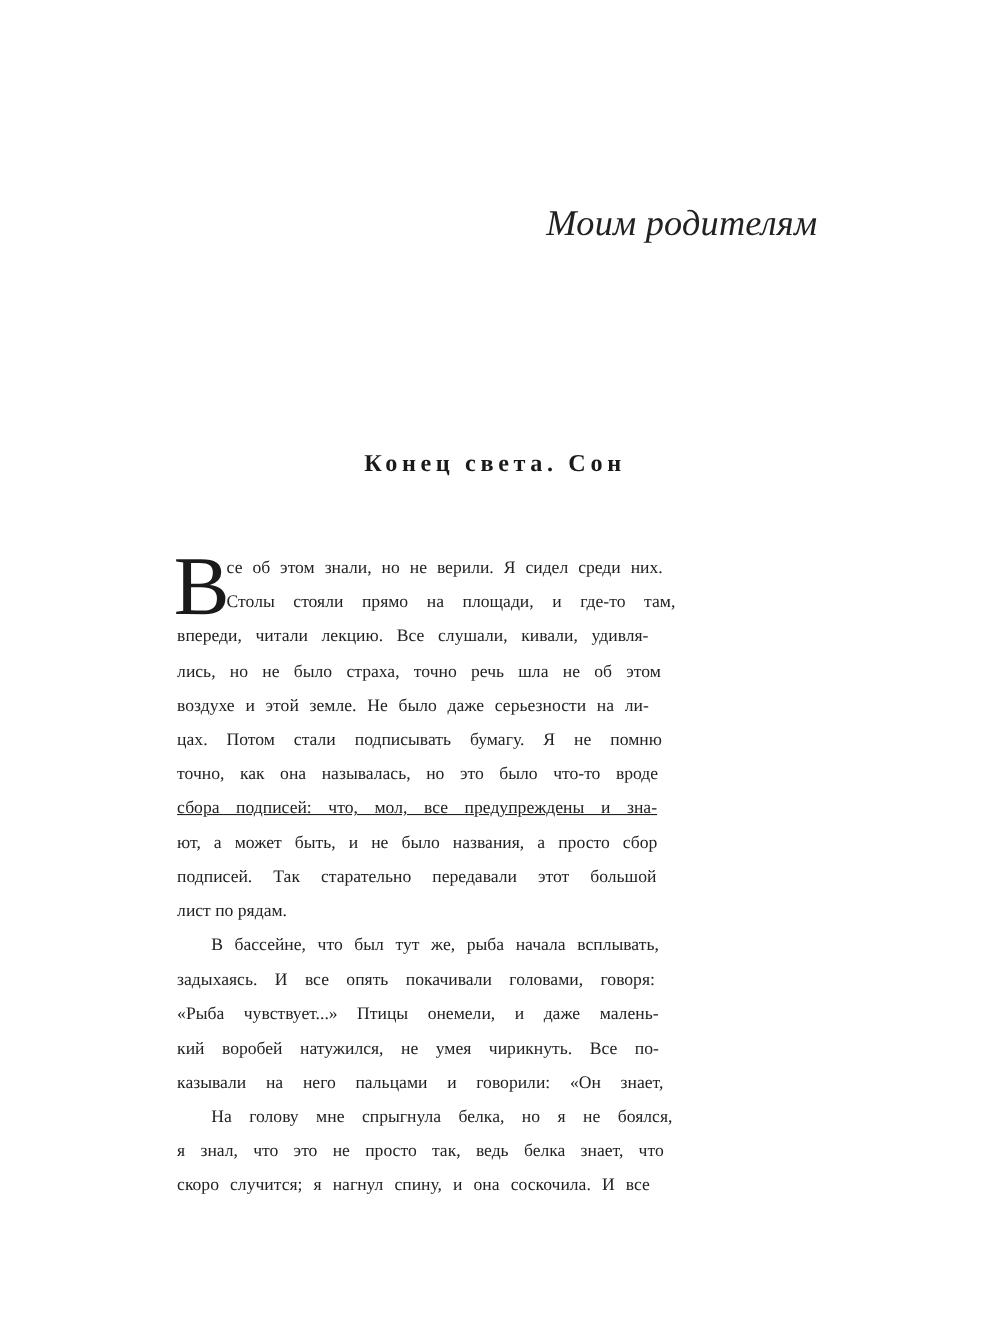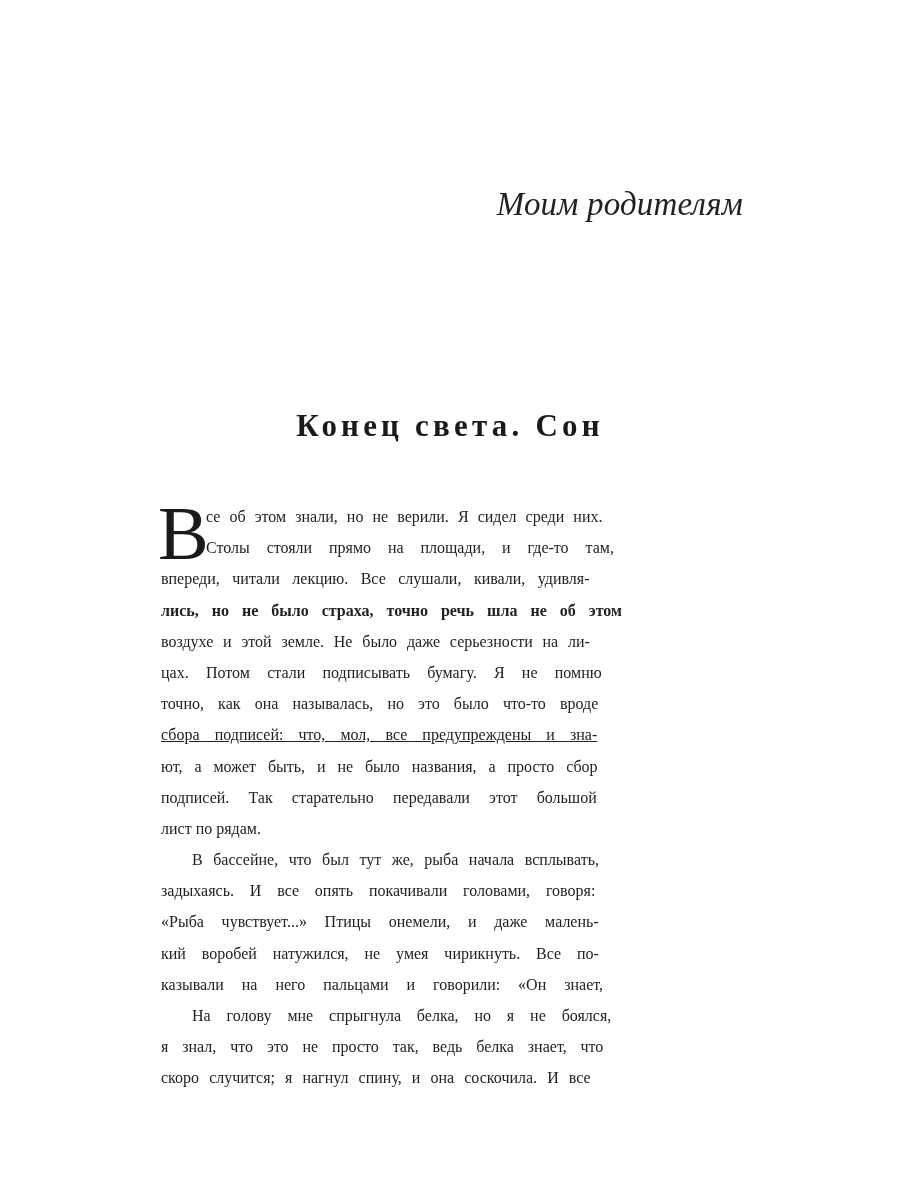--- a/index.html
+++ b/index.html
@@ -24,21 +24,21 @@
       color: #222;
       letter-spacing: 0.2px;
     }
     .chapter-title {
       position: absolute;
       top: 408px;
       left: 0;
       width: 900px;
       text-align: center;
       font-weight: bold;
-      font-size: 31px;
+      font-size: 22px;
       letter-spacing: 4.2px;
       color: #1a1a1a;
     }
     .body-text {
       position: absolute;
       top: 501px;
       left: 161px;
       width: 582px;
     }
     .line {
@@ -79,21 +79,21 @@
 
   <div class="chapter-title">Конец света. Сон</div>
 
   <div class="body-text">
     <span class="dropcap">В</span>
 
     <div>
       <span class="line dc" style="word-spacing: 5.04844px; text-align: left; text-align-last: left;">се об этом знали, но не верили. Я сидел среди них.</span>
       <span class="line dc" style="word-spacing: 12.8839px; text-align: left; text-align-last: left;">Столы стояли прямо на площади, и где-то там,</span>
       <span class="line" style="word-spacing: 8.45573px; text-align: left; text-align-last: left;">впереди, читали лекцию. Все слушали, кивали, удивля-</span>
-      <span class="line" style="word-spacing: 8.97656px; text-align: left; text-align-last: left; font-weight: bold;">лись, но не было страха, точно речь шла не об этом</span>
+      <span class="line" style="word-spacing: 8.97656px; text-align: left; text-align-last: left;">лись, но не было страха, точно речь шла не об этом</span>
       <span class="line" style="word-spacing: 5.77257px; text-align: left; text-align-last: left;">воздухе и этой земле. Не было даже серьезности на ли-</span>
       <span class="line" style="word-spacing: 13.2589px; text-align: right; text-align-last: left;">цах. Потом стали подписывать бумагу. Я не помню</span>
       <span class="line" style="word-spacing: 10.1348px; text-align: left; text-align-last: left;">точно, как она называлась, но это было что-то вроде</span>
       <span class="line" style="word-spacing: 11.0938px; text-align: left; text-align-last: left; text-decoration: underline;">сбора подписей: что, мол, все предупреждены и зна-</span>
       <span class="line" style="word-spacing: 7.87344px; text-align: left; text-align-last: left;">ют, а может быть, и не было названия, а просто сбор</span>
       <span class="line" style="word-spacing: 15.1344px; text-align: left; text-align-last: left;">подписей. Так старательно передавали этот большой</span>
       <span class="line last">лист по рядам.</span>
     </div>
 
     <div>

